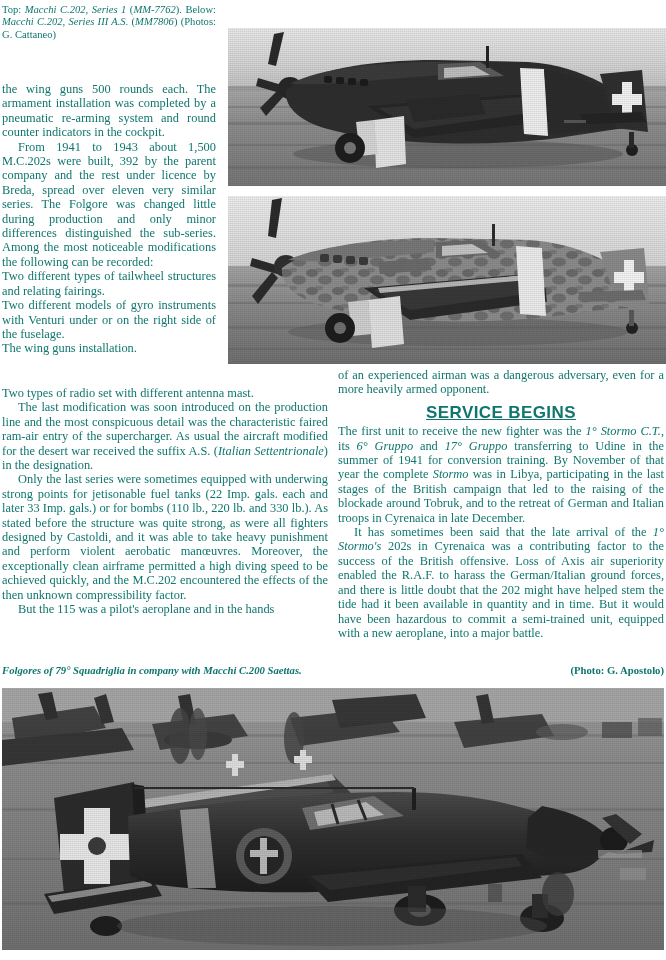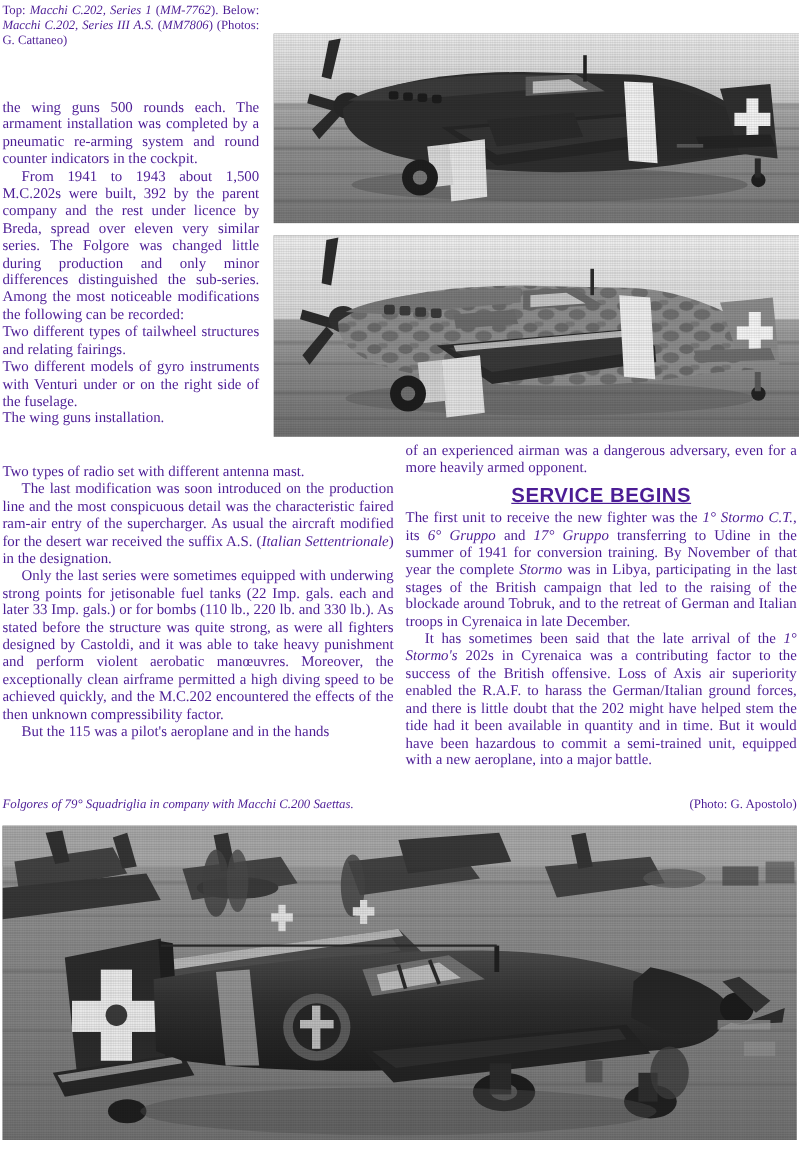--- a/index.html
+++ b/index.html
@@ -7,21 +7,21 @@
     margin: 0;
     padding: 0;
     background: #ffffff;
   }
   .page {
     position: relative;
     width: 666px;
     height: 960px;
     background: #ffffff;
     font-family: "Liberation Serif", "DejaVu Serif", serif;
-    color: #4c1d95;
+    color: #0f766e;
     overflow: hidden;
   }
 
   
   .col {
     position: absolute;
     text-align: justify;
     text-justify: inter-word;
     font-size: 12.4px;
     line-height: 14.4px;
@@ -83,20 +83,21 @@
 
   
   .caption-row {
     position: absolute;
     left: 2px;
     top: 664px;
     width: 662px;
     font-size: 10.7px;
     line-height: 12px;
     font-style: italic;
+    font-weight: bold;
   }
   .caption-row .cap-left {
     float: left;
   }
   .caption-row .cap-right {
     float: right;
     font-style: normal;
   }
 
   

